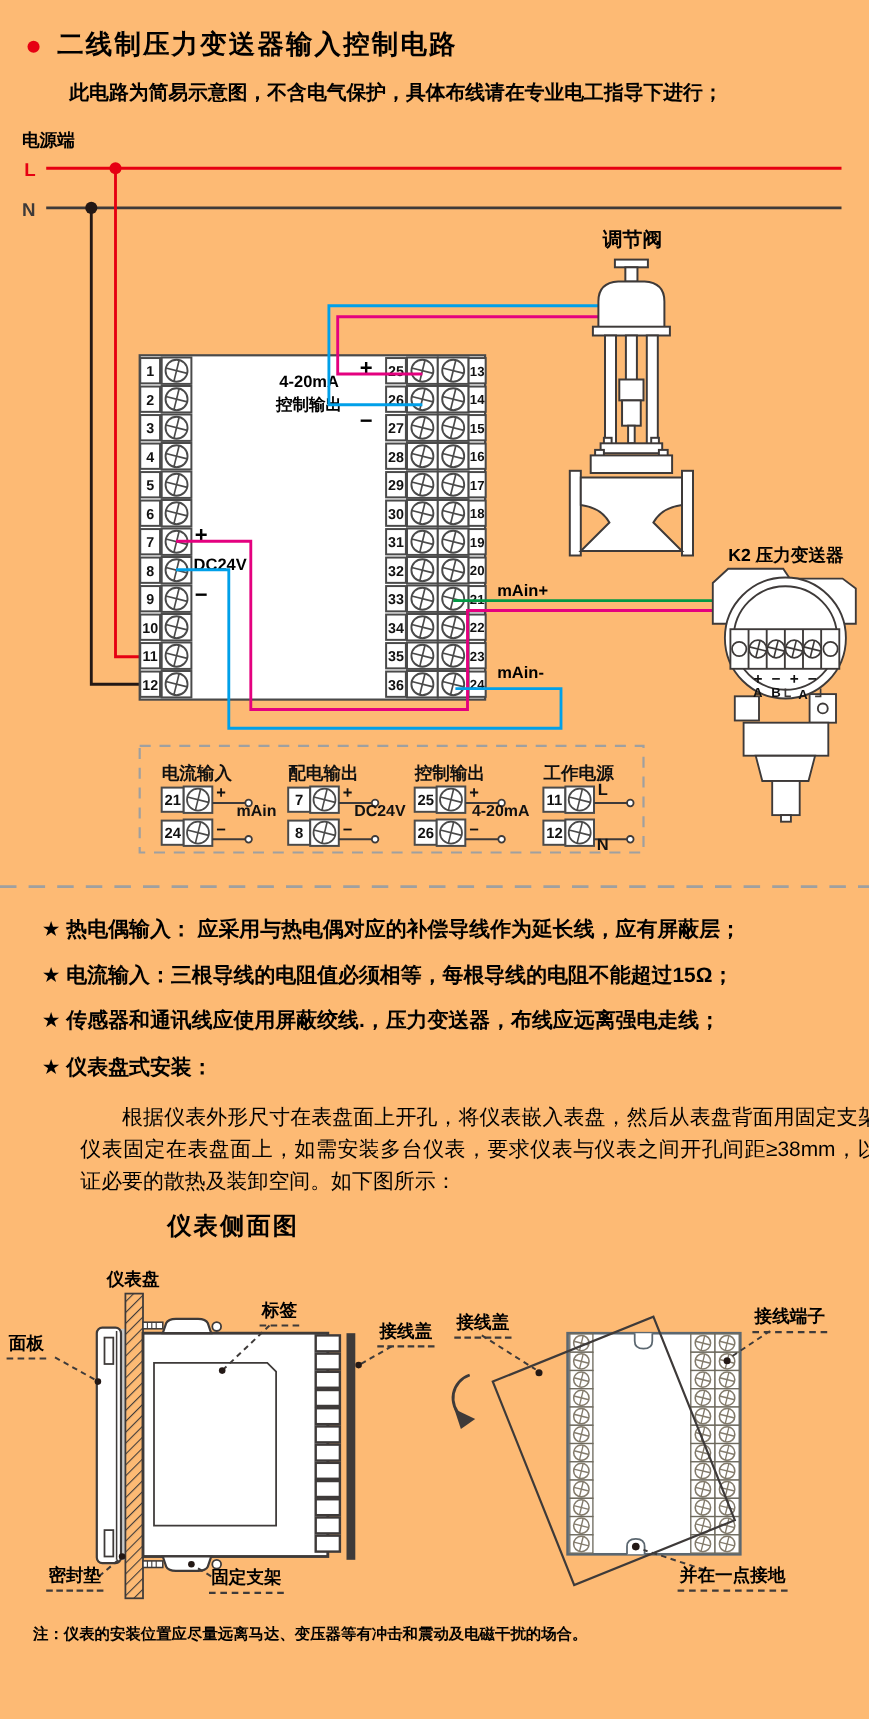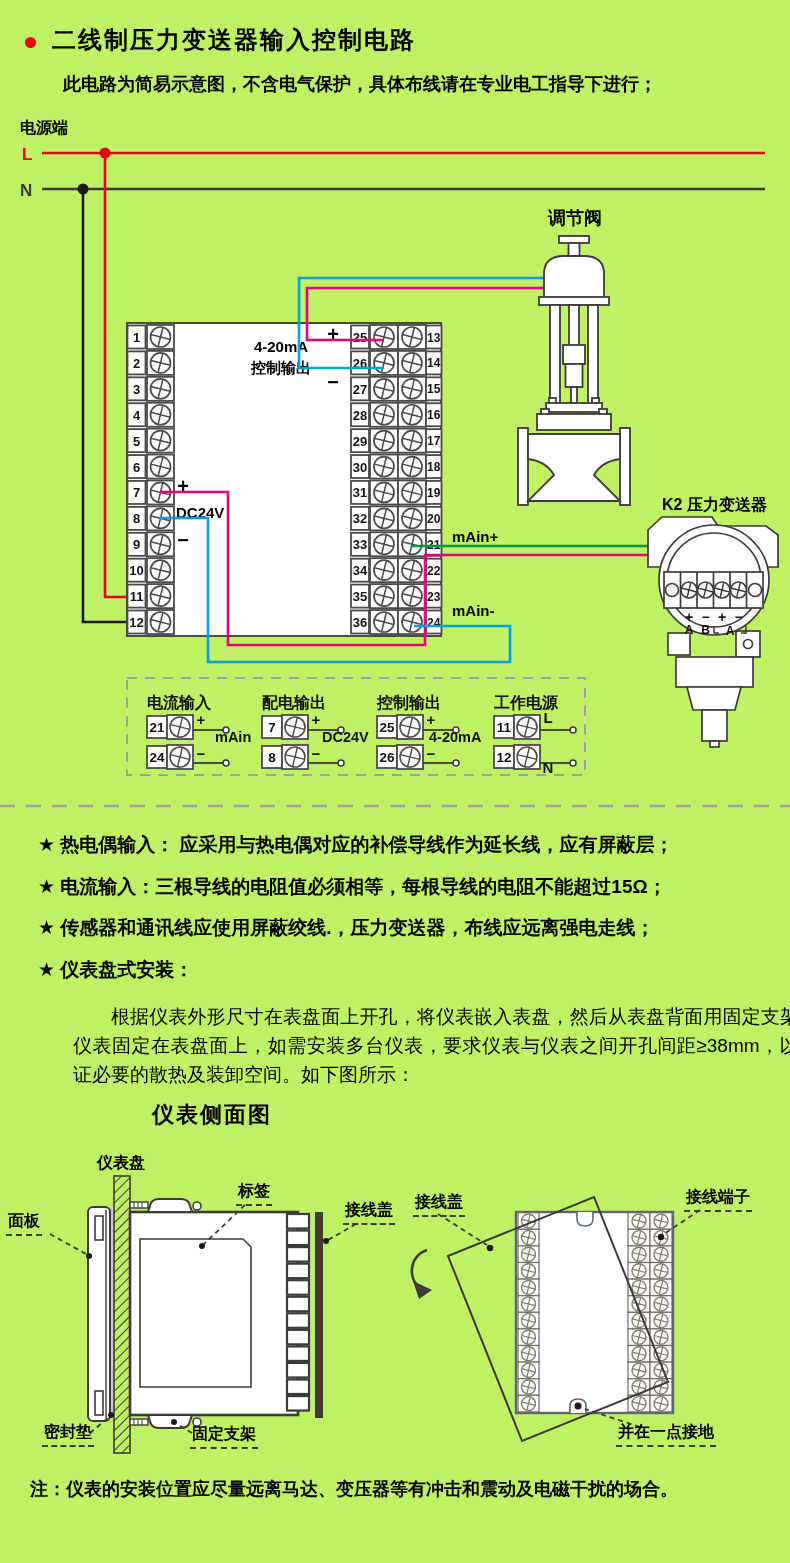--- a/index.html
+++ b/index.html
@@ -1,28 +1,28 @@
 <!DOCTYPE html>
 <html><head>
 <meta charset="utf-8">
 <style>
   html,body{margin:0;padding:0;background:#fff;}
-  .page{position:relative;width:790px;height:1563px;background:#bef264;overflow:hidden;
+  .page{position:relative;width:790px;height:1563px;background:#fdba74;overflow:hidden;
         font-family:"Liberation Sans","DejaVu Sans",sans-serif;color:#000;}
   .abs{position:absolute;}
   .title{left:52px;top:24px;font-size:24px;font-weight:700;letter-spacing:2px;}
   .bullet{left:25px;top:37px;width:11px;height:11px;border-radius:50%;background:#e60012;}
   .subtitle{left:63px;top:72px;font-size:18px;font-weight:700;}
   .bullets{left:38px;top:832px;width:740px;font-size:19px;font-weight:700;}
   .bullets div{margin-bottom:15.5px;white-space:nowrap;}
   .para{left:41px;top:1002px;width:745px;font-size:19px;font-weight:400;line-height:29px;
         text-indent:38px;text-align:justify;margin-left:32px;}
   .sv-title{left:152px;top:1100px;font-size:22px;font-weight:700;
         font-family:"Liberation Serif","DejaVu Serif",serif;letter-spacing:2px;}
-  .note{left:30px;top:1477px;font-size:18px;font-weight:700;white-space:nowrap;}
+  .note{left:30px;top:1477px;font-size:14px;font-weight:700;white-space:nowrap;}
   .sv-label{font-size:16px;font-weight:700;border-bottom:2px dashed #3e3a39;padding:0 2px 2px 2px;}
   .sv-label.plain{border-bottom:none;}
   svg text{font-family:"Liberation Sans","DejaVu Sans",sans-serif;}
 </style>
 </head>
 <body>
 
 <div class="page">
 
   <div class="abs bullet"></div>

